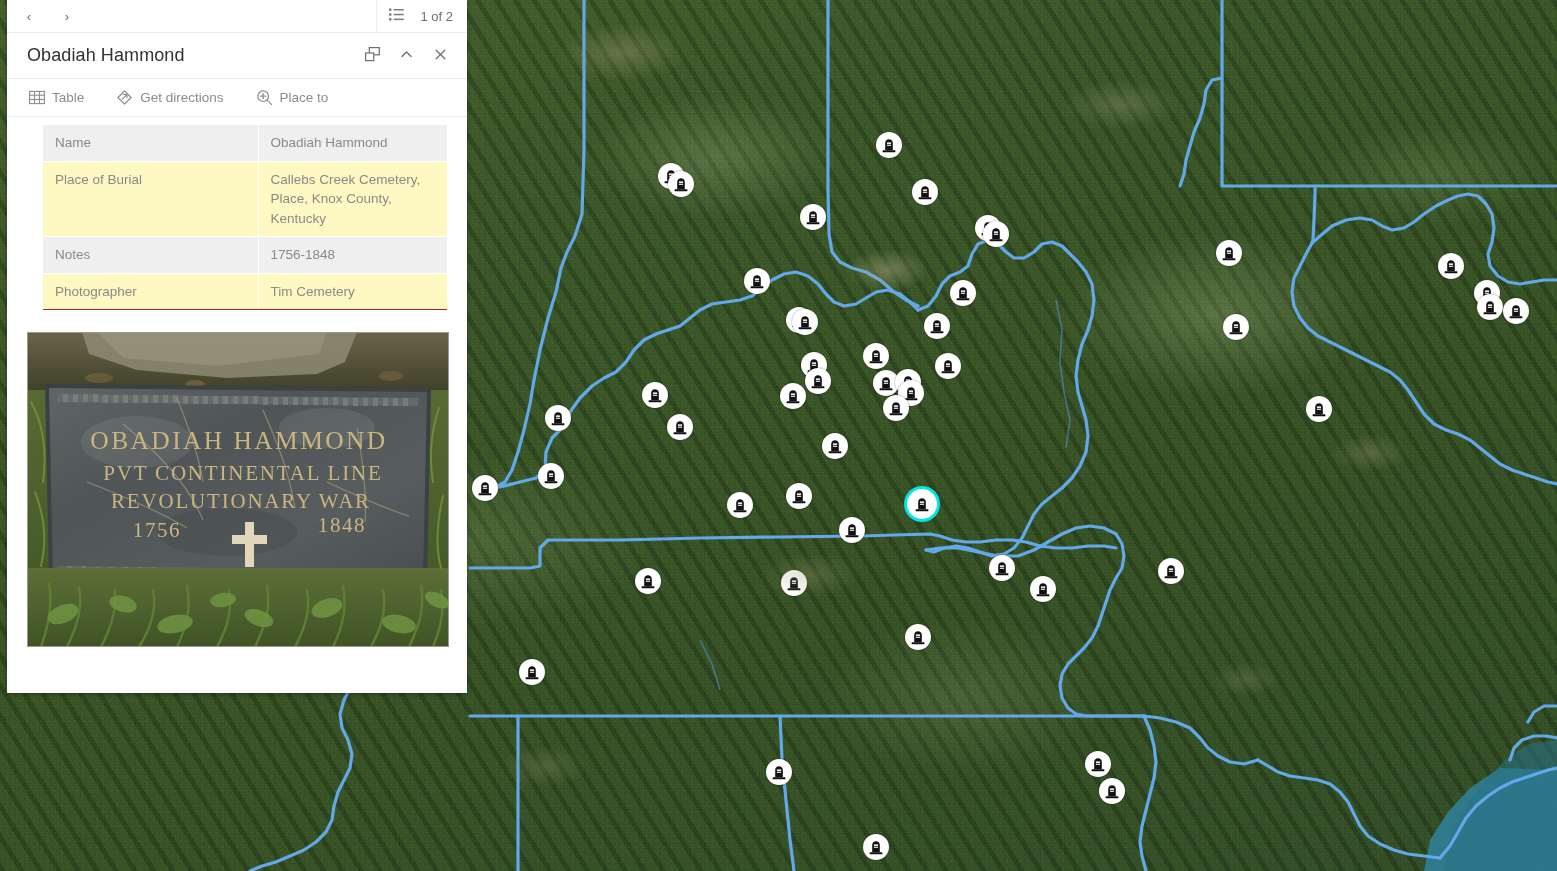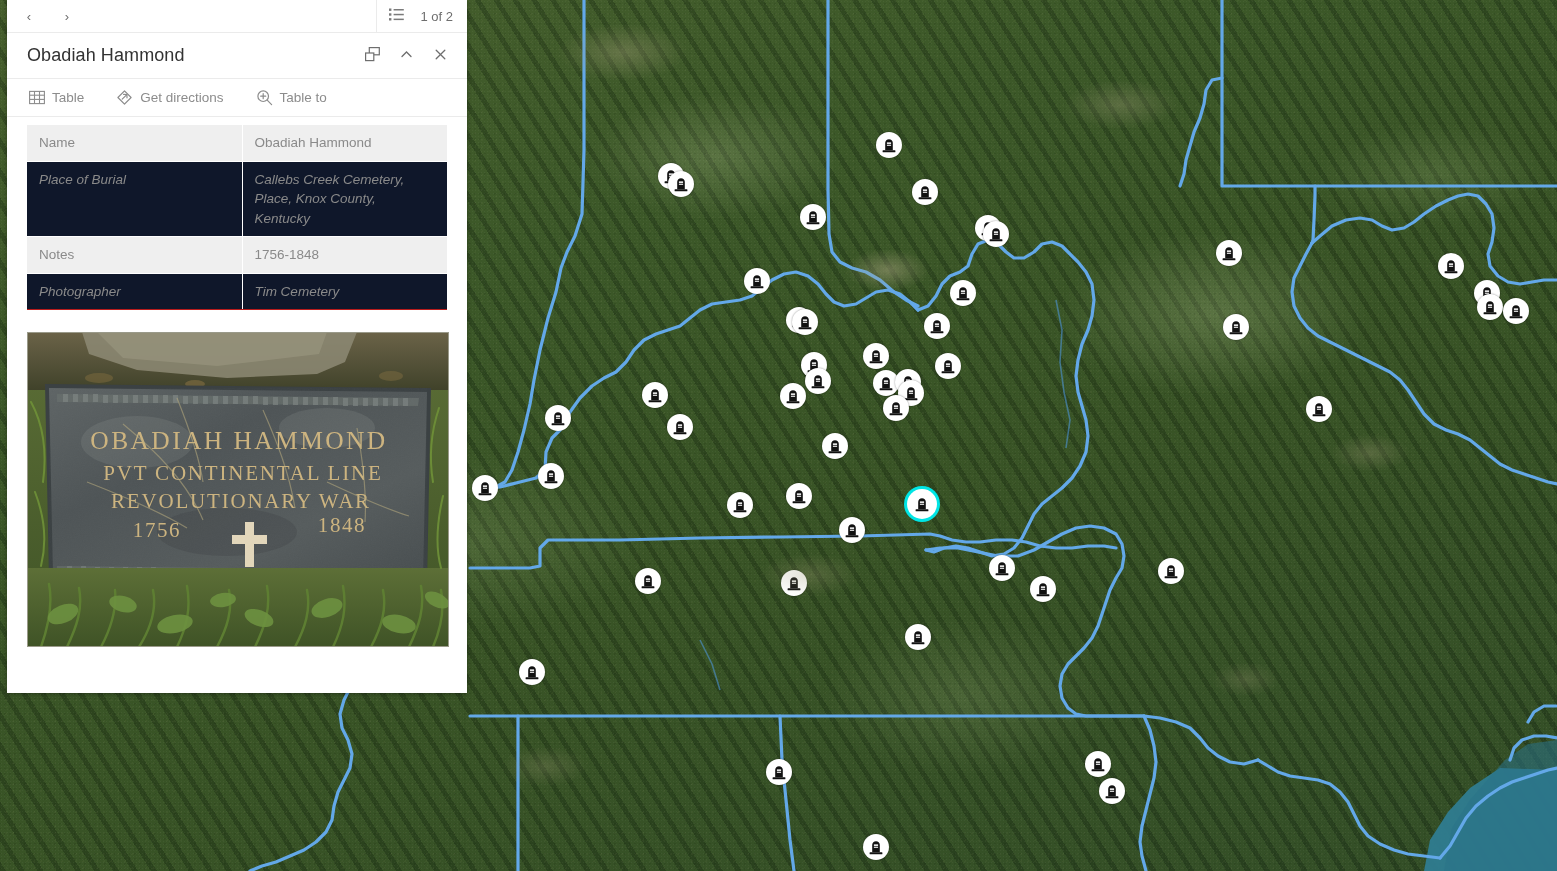--- a/index.html
+++ b/index.html
@@ -140,24 +140,24 @@
   }
   .action {
     display: flex; align-items: center; gap: 7px;
     padding: 4px 8px;
     color: #8c8c8c; font-size: 13.5px;
     cursor: pointer;
     white-space: nowrap;
   }
   .action svg { display: block; flex: none; }
 
-  .attr-wrap { padding: 8px 20px 0 20px; }
+  .attr-wrap { padding: 8px 20px 0 20px; margin-left: 16px; }
   table.attrs { width: 100%; border-collapse: collapse; table-layout: fixed; }
   table.attrs tr.odd td { background: #efefef; }
-  table.attrs tr.even td { background: #0f172a; font-style: italic; }
+  table.attrs tr.even td { background: #fef9c3; }
   table.attrs td {
     padding: 8px 12px;
     font-size: 13.5px;
     color: #8a8a8a;
     vertical-align: top;
     line-height: 1.45;
     border-bottom: 1px solid #ffffff;
   }
   table.attrs td.k { width: 215px; }
   table.attrs td.v { border-left: 1px solid #ffffff; }
@@ -812,21 +812,21 @@
 
       <div class="action">
         <span>
           <svg width="17" height="17" viewBox="0 0 17 17" xmlns="http://www.w3.org/2000/svg" fill="none" stroke="#8c8c8c" stroke-width="1.2" stroke-linecap="round">
             <circle cx="7.2" cy="7.2" r="5.3"></circle>
             <line x1="11.2" y1="11.2" x2="15.6" y2="15.6"></line>
             <line x1="4.7" y1="7.2" x2="9.7" y2="7.2"></line>
             <line x1="7.2" y1="4.7" x2="7.2" y2="9.7"></line>
           </svg>
         </span>
-        <span>Table to</span>
+        <span>Place to</span>
       </div>
     </div>
 
     <div class="attr-wrap">
       <table class="attrs">
         <tbody id="attr-body">
             <tr class="odd">
               <td class="k">Name</td>
               <td class="v">Obadiah Hammond</td>
             </tr>

